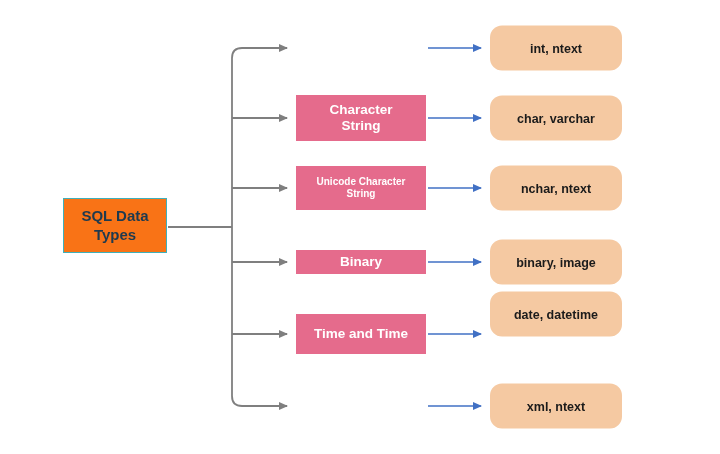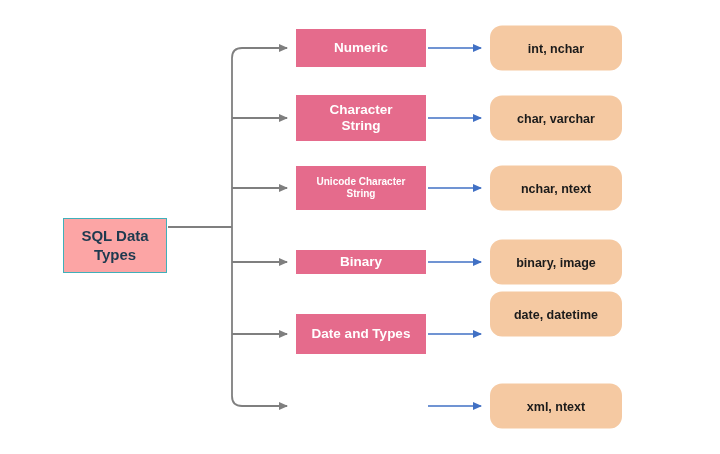--- a/index.html
+++ b/index.html
@@ -20,27 +20,26 @@
     position: absolute;
     display: flex;
     align-items: center;
     justify-content: center;
     text-align: center;
     box-sizing: border-box;
   }
   .root {
     left: 63px; top: 198px;
     width: 104px; height: 55px;
-    background: #fca5a5;
+    background: #f97316;
     border: 1px solid #3fb0ba;
     color: #1e3a4f;
     font-weight: bold;
     font-size: 15px;
     line-height: 1.25;
-    margin-top: 20px;
   }
   .root .label { max-width: 72px; }
   .cat {
     left: 296px; width: 130px;
     background: #e56b8c;
     color: #ffffff;
     font-weight: bold;
     font-size: 13.5px;
     line-height: 1.2;
     transform: translateY(-50%);
@@ -101,38 +100,35 @@
     <path d="M 428,188 H 481" stroke="#4170c4" stroke-width="1.6" fill="none" marker-end="url(#arrow-blue)"></path>
     <path d="M 428,262 H 481" stroke="#4170c4" stroke-width="1.6" fill="none" marker-end="url(#arrow-blue)"></path>
     <path d="M 428,334 H 481" stroke="#4170c4" stroke-width="1.6" fill="none" marker-end="url(#arrow-blue)"></path>
     <path d="M 428,406 H 481" stroke="#4170c4" stroke-width="1.6" fill="none" marker-end="url(#arrow-blue)"></path>
   </svg>
 
   <div class="node root">
     <span class="label">SQL Data Types</span>
   </div>
 
-  <div class="node cat r0">
-    <span class="label">Numeric</span>
-  </div>
   <div class="node cat r1">
     <span class="label">Character String</span>
   </div>
   <div class="node cat r2">
     <span class="label">Unicode Character String</span>
   </div>
   <div class="node cat r3">
     <span class="label">Binary</span>
   </div>
   <div class="node cat r4">
-    <span class="label">Date and Types</span>
+    <span class="label">Time and Time</span>
   </div>
 
   <div class="node ex r0">
-    <span class="label">int, nchar</span>
+    <span class="label">int, ntext</span>
   </div>
   <div class="node ex r1">
     <span class="label">char, varchar</span>
   </div>
   <div class="node ex r2">
     <span class="label">nchar, ntext</span>
   </div>
   <div class="node ex r3">
     <span class="label">binary, image</span>
   </div>

